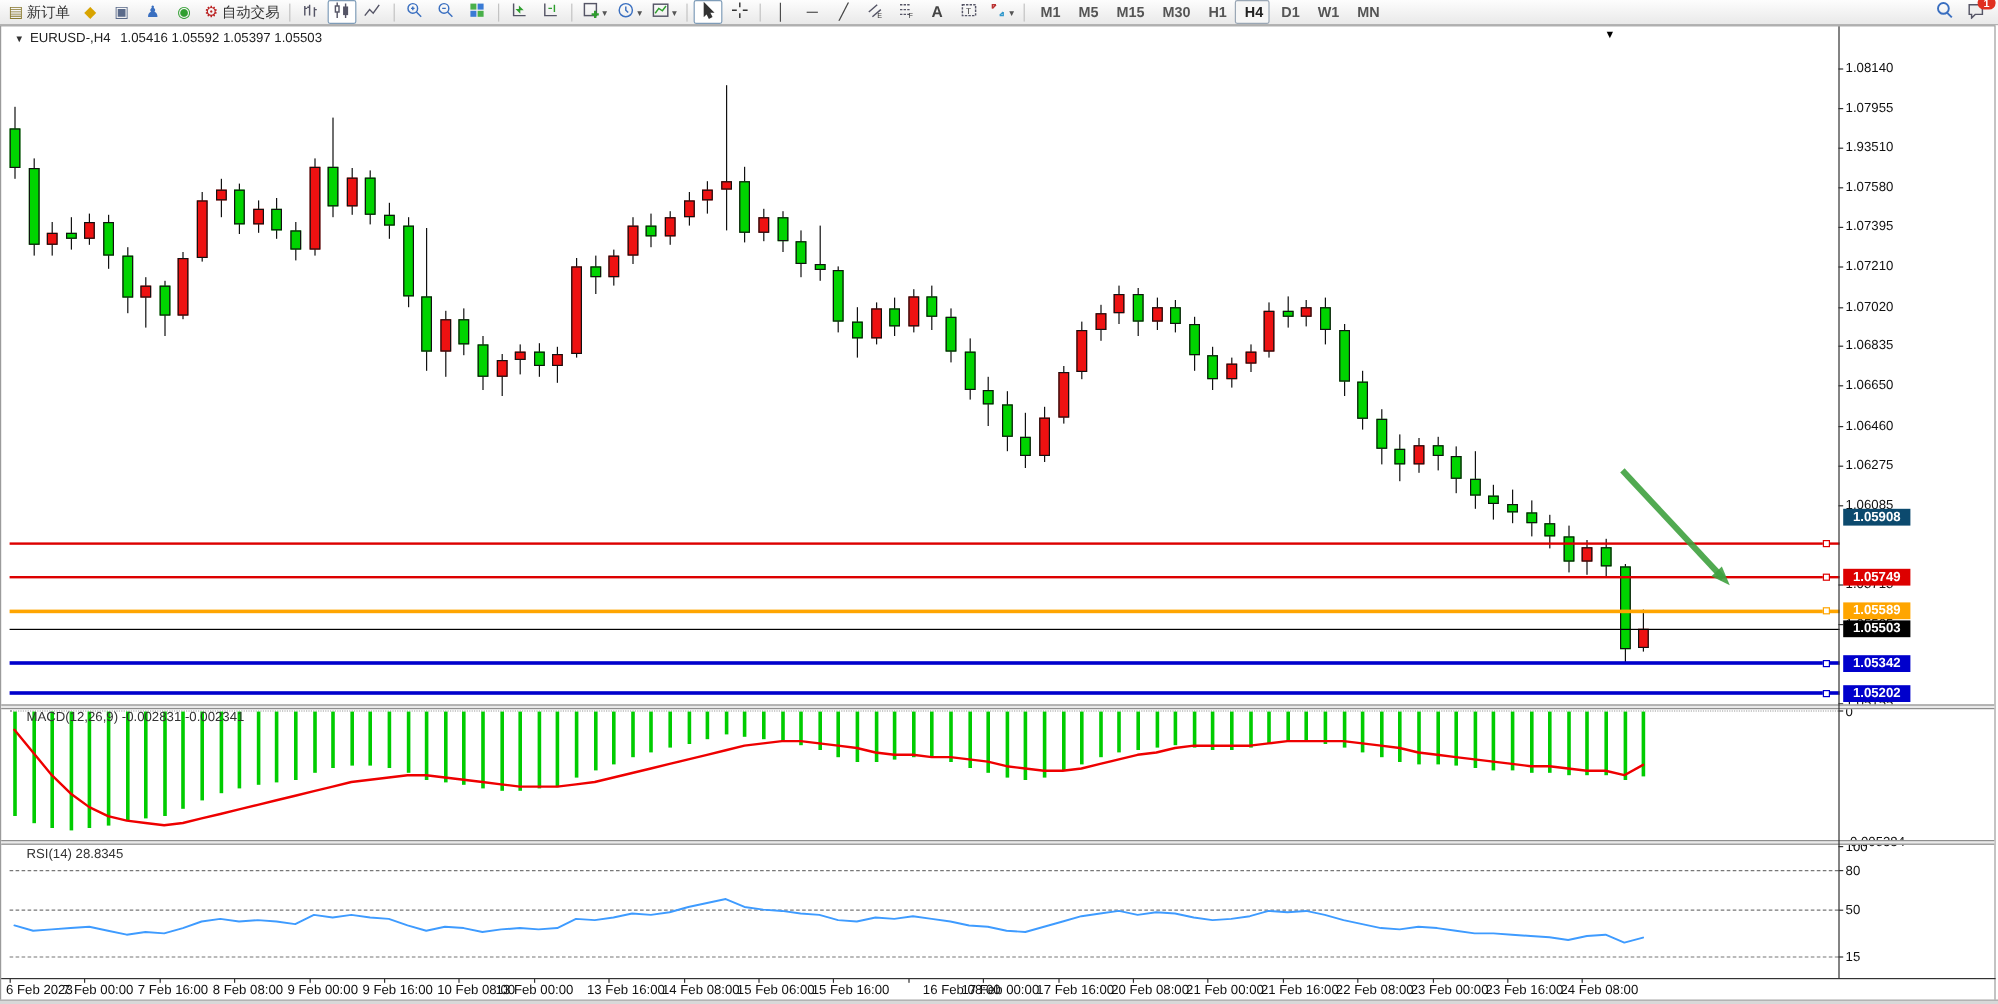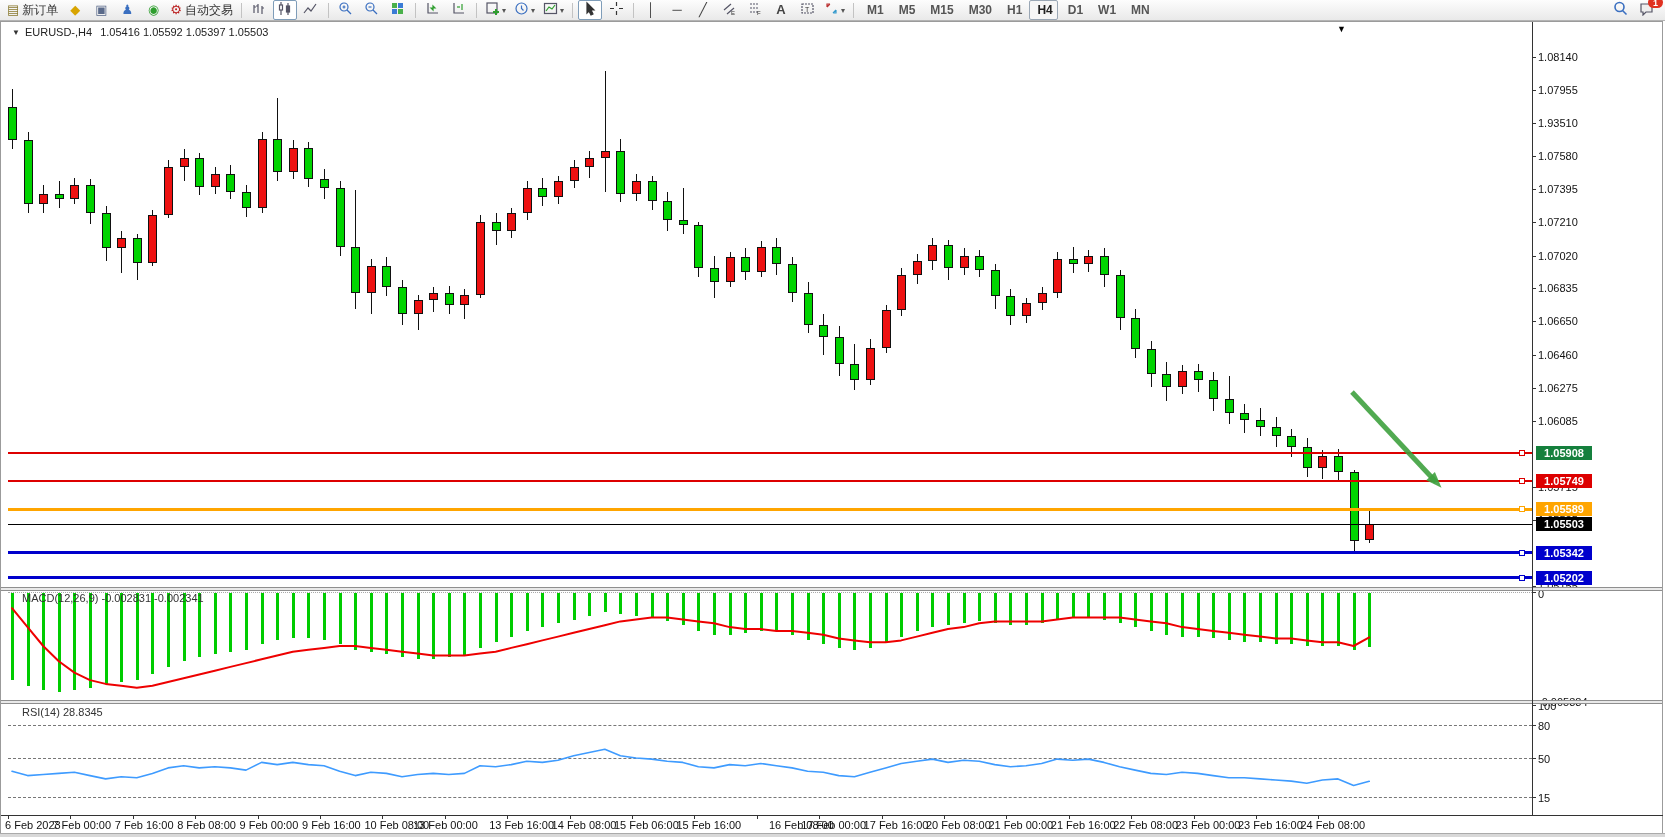--- a/index.html
+++ b/index.html
@@ -473,21 +473,21 @@
       <div class="candle-wick" style="left: 1322.4px; top: 450.385px; height: 28.3355px; position: absolute;"></div>
       <div class="candle-body" style="left: 1318.4px; top: 455.698px; height: 12.3968px; background: rgb(238, 17, 17); position: absolute;"></div>
       <div class="candle-wick" style="left: 1338px; top: 448.614px; height: 31.8774px; position: absolute;"></div>
       <div class="candle-body" style="left: 1334px; top: 455.698px; height: 15.9387px; background: rgb(0, 212, 0); position: absolute;"></div>
       <div class="candle-wick" style="left: 1353.6px; top: 469.866px; height: 83.2355px; position: absolute;"></div>
       <div class="candle-body" style="left: 1349.6px; top: 471.637px; height: 69.0677px; background: rgb(0, 212, 0); position: absolute;"></div>
       <div class="candle-wick" style="left: 1369.2px; top: 508.473px; height: 34.5339px; position: absolute;"></div>
       <div class="candle-body" style="left: 1365.2px; top: 524.235px; height: 15.4074px; background: rgb(238, 17, 17); position: absolute;"></div>
       <div class="hline" style="top: 451.51px; height: 2px; background: rgb(221, 0, 0); position: absolute;"></div>
       <div class="anchor" style="left: 1519px; top: 449.51px; border: 1px solid rgb(221, 0, 0); position: absolute;"></div>
-      <div class="hbadge" style="top: 446px; background: #15803d; position: absolute;">1.05908</div>
+      <div class="hbadge" style="top: 424px; background: #0c4a6e; position: absolute;">1.05908</div>
       <div class="hline" style="top: 479.669px; height: 2px; background: rgb(221, 0, 0); position: absolute;"></div>
       <div class="anchor" style="left: 1519px; top: 477.669px; border: 1px solid rgb(221, 0, 0); position: absolute;"></div>
       <div class="hbadge" style="top: 473.669px; background: rgb(221, 0, 0); position: absolute;">1.05749</div>
       <div class="hline" style="top: 507.504px; height: 3px; background: rgb(255, 165, 0); position: absolute;"></div>
       <div class="anchor" style="left: 1519px; top: 506.004px; border: 1px solid rgb(255, 165, 0); position: absolute;"></div>
       <div class="hbadge" style="top: 502.004px; background: rgb(255, 165, 0); position: absolute;">1.05589</div>
       <div class="hline" style="top: 523.735px; height: 1px; background: rgb(0, 0, 0); position: absolute;"></div>
       <div class="hbadge" style="top: 517.235px; background: rgb(0, 0, 0); position: absolute;">1.05503</div>
       <div class="hline" style="top: 551.247px; height: 3px; background: rgb(0, 0, 204); position: absolute;"></div>
       <div class="anchor" style="left: 1519px; top: 549.747px; border: 1px solid rgb(0, 0, 204); position: absolute;"></div>

